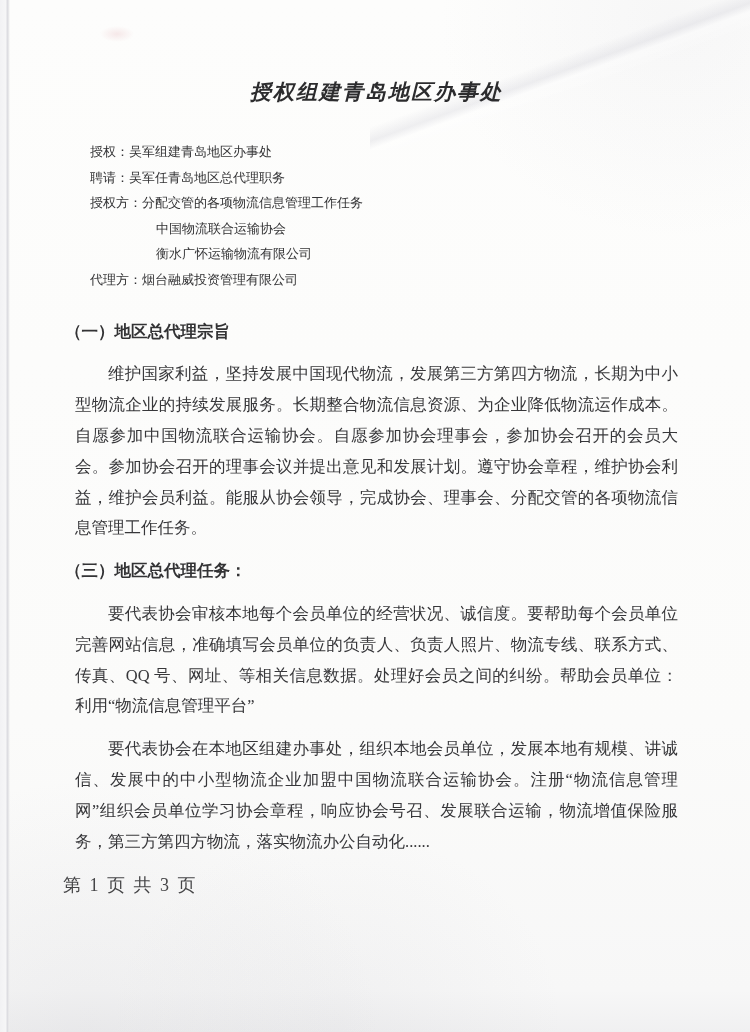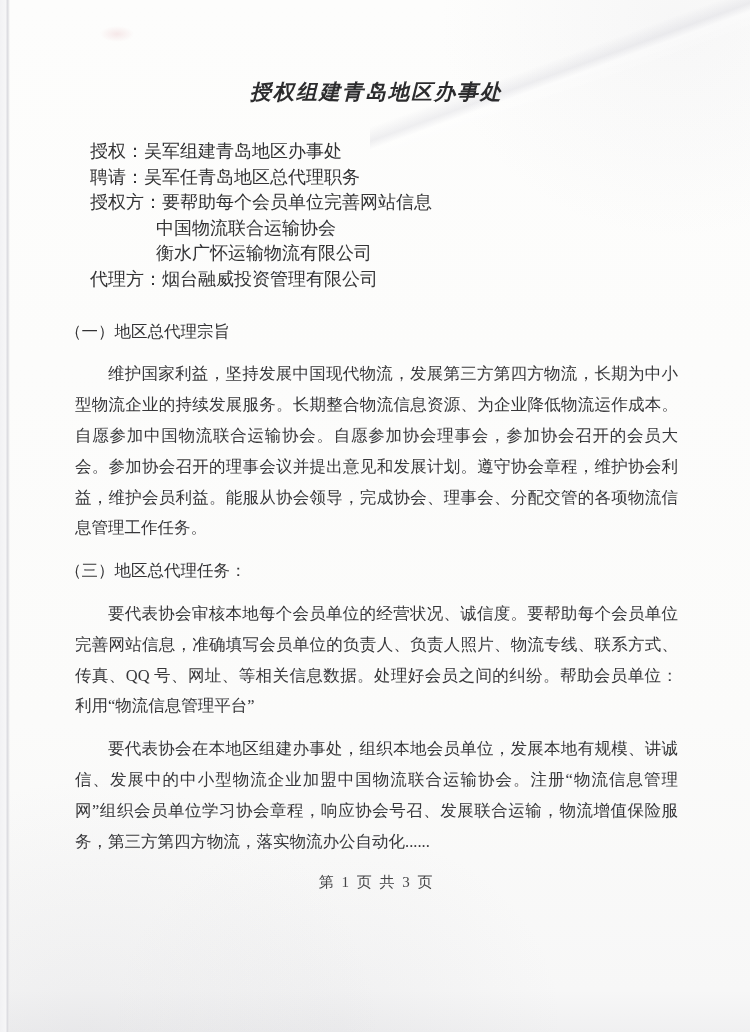--- a/index.html
+++ b/index.html
@@ -63,48 +63,48 @@
     font-size: 21px;
     line-height: 37px;
     letter-spacing: 2px;
     color: #2c2c2e;
     font-style: italic;
   }
 
   .meta-block {
     margin-top: 28px;
     margin-left: 27px;
-    font-size: 18px;
+    font-size: 13px;
     line-height: 25.6px;
     color: #333335;
   }
   .meta-line { white-space: nowrap; }
   .meta-line.indent { padding-left: 66px; }
 
   .body-block {
     margin-top: 24px;
     font-size: 16.5px;
     line-height: 30.8px;
     color: #37373a;
   }
   .sec-heading {
     padding-left: 2px;
     color: #333335;
+    font-weight: bold;
   }
   .para {
     margin: 12px;
     text-indent: 2em;
     text-align: justify;
     text-justify: inter-ideograph;
   }
 
   .footer {
     margin-top: 16px;
-    text-align: center;
-    font-size: 15px;
+    font-size: 18px;
     letter-spacing: 2px;
     color: #454547;
   }
 </style>
 </head>
 <body>
 
 <div class="scan">
   <div class="edge-left"></div>
   <div class="crease"></div>
@@ -112,21 +112,21 @@
 
   <div class="content">
 
     <div class="title-block">
       <div>授权组建青岛地区办事处</div>
     </div>
 
     <div class="meta-block">
       <div class="meta-line">授权：吴军组建青岛地区办事处</div>
       <div class="meta-line">聘请：吴军任青岛地区总代理职务</div>
-      <div class="meta-line">授权方：要帮助每个会员单位完善网站信息</div>
+      <div class="meta-line">授权方：分配交管的各项物流信息管理工作任务</div>
       <div class="meta-line indent">中国物流联合运输协会</div>
       <div class="meta-line indent">衡水广怀运输物流有限公司</div>
       <div class="meta-line">代理方：烟台融威投资管理有限公司</div>
     </div>
 
     <div class="body-block">
 
       <div class="section">
         <div class="sec-heading">（一）地区总代理宗旨</div>
         <p class="para">维护国家利益，坚持发展中国现代物流，发展第三方第四方物流，长期为中小型物流企业的持续发展服务。长期整合物流信息资源、为企业降低物流运作成本。自愿参加中国物流联合运输协会。自愿参加协会理事会，参加协会召开的会员大会。参加协会召开的理事会议并提出意见和发展计划。遵守协会章程，维护协会利益，维护会员利益。能服从协会领导，完成协会、理事会、分配交管的各项物流信息管理工作任务。</p>

